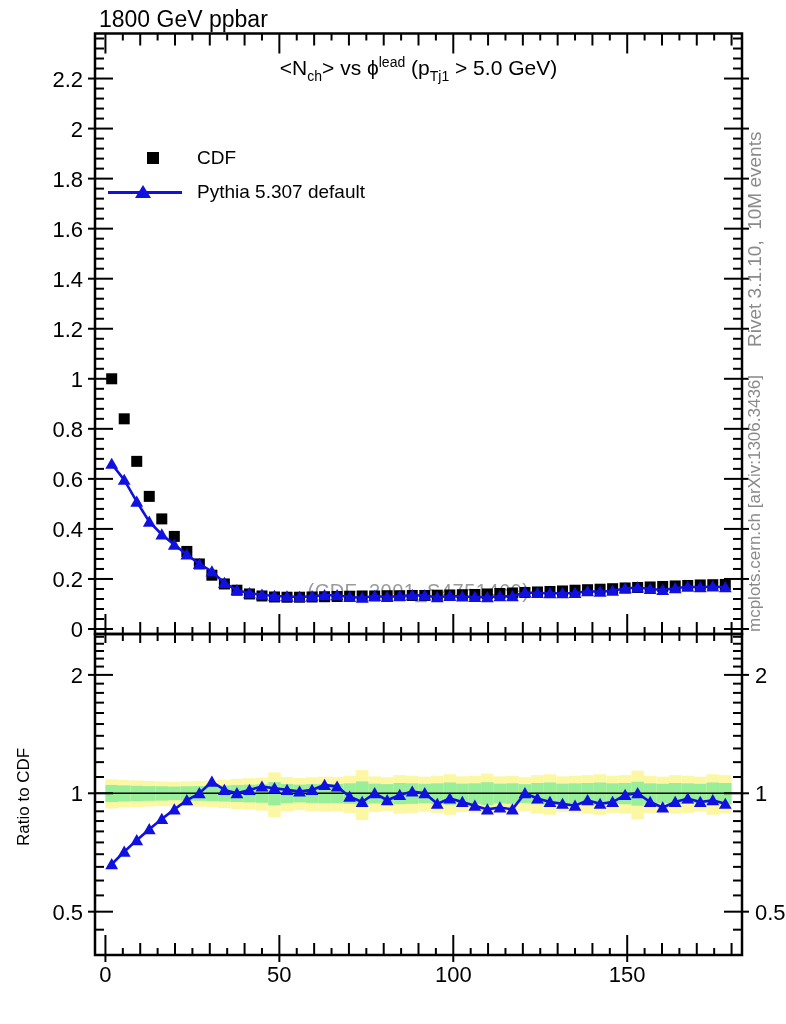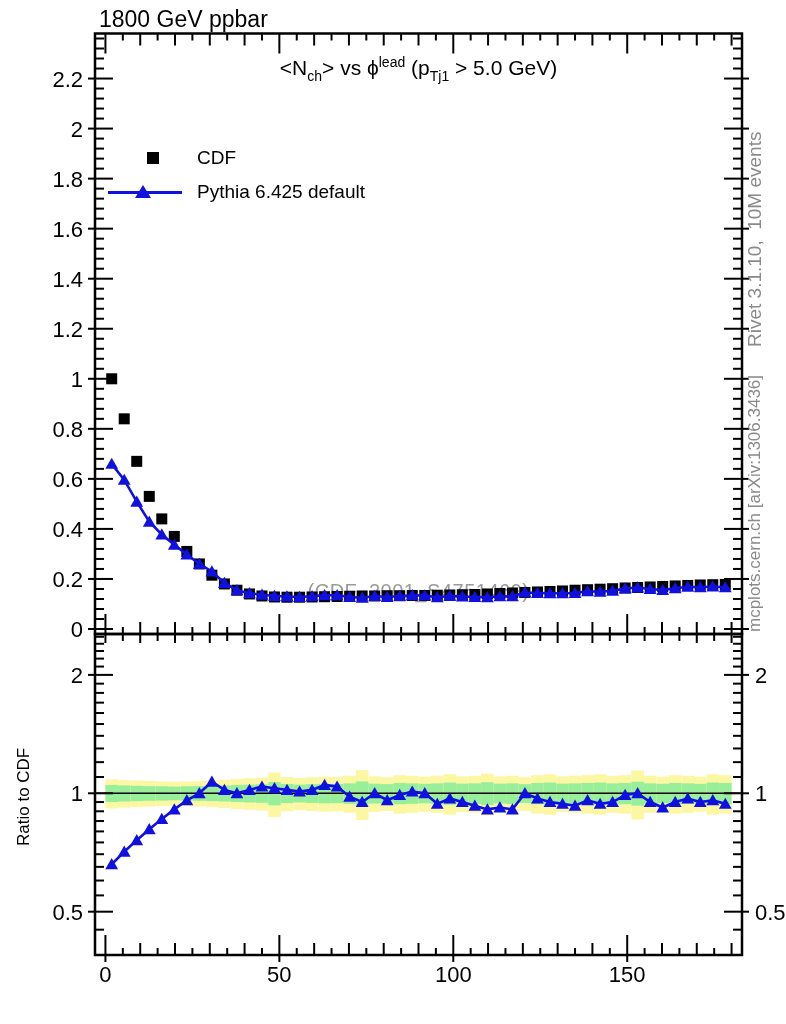--- a/index.html
+++ b/index.html
@@ -634,21 +634,21 @@
       <span class="leg-marker">
           <span class="leg-sq"></span>
         </span>
       <span class="leg-label">CDF</span>
     </div>
     <div class="leg-row">
       <span class="leg-marker">
           <span class="leg-line"></span>
           <span class="leg-tri"></span>
         </span>
-      <span class="leg-label">Pythia 6.425 default</span>
+      <span class="leg-label">Pythia 5.307 default</span>
     </div>
   </div>
 
   <span class="vtext vnote-top">Rivet 3.1.10,  10M events</span>
   <span class="vtext vnote-bottom">mcplots.cern.ch [arXiv:1306.3436]</span>
   <span class="vtext ratio-ylabel">Ratio to CDF</span>
 
 </div>
 
 </body></html>

